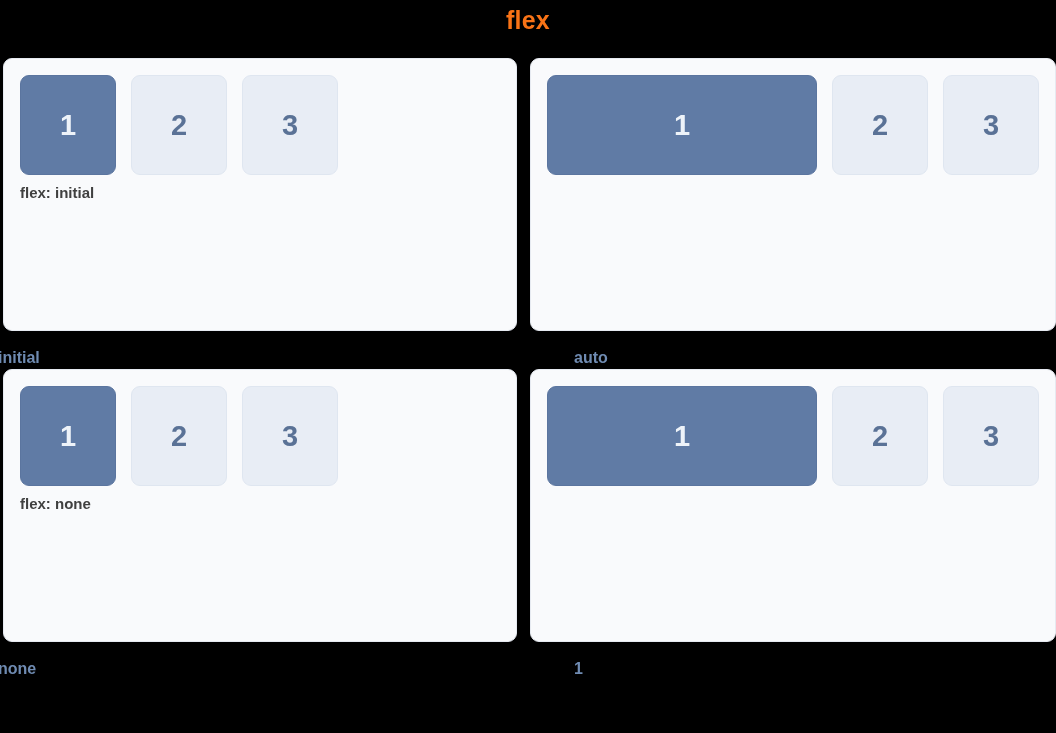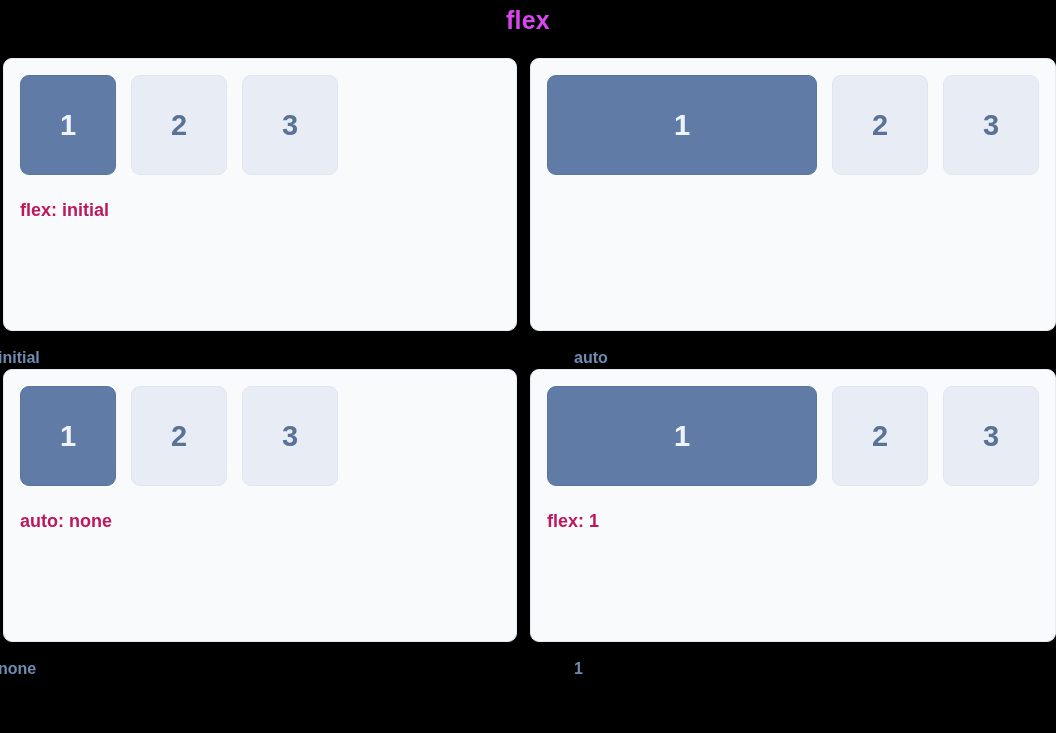--- a/index.html
+++ b/index.html
@@ -17,21 +17,21 @@
 
   
   .page-title {
     position: absolute;
     top: 5px;
     left: 0;
     width: 1056px;
     text-align: center;
     font-size: 25px;
     font-weight: bold;
-    color: #d946ef;
+    color: #f97316;
     letter-spacing: 0.2px;
     line-height: 30px;
   }
 
   
   .grid {
     position: absolute;
     top: 58px;
     left: 0;
     width: 1056px;
@@ -90,24 +90,24 @@
     border: 1px solid #5b759f;
   }
   .box.muted {
     background: #e8edf5;
     color: #5a7296;
     border: 1px solid #dfe6f0;
   }
 
   
   .card-note {
-    margin-top: 27px;
-    font-size: 18px;
+    margin-top: 10px;
+    font-size: 15px;
     font-weight: bold;
-    color: #be185d;
+    color: #404040;
     line-height: 16px;
   }
 
   
   .cell-caption {
     position: absolute;
     bottom: 2px;
     font-size: 16px;
     font-weight: bold;
     color: #6f8bb2;
@@ -165,36 +165,35 @@
         <div class="box accent sz-fixed">
           <span>1</span>
         </div>
         <div class="box muted sz-fixed">
           <span>2</span>
         </div>
         <div class="box muted sz-fixed">
           <span>3</span>
         </div>
       </div>
-      <div class="card-note">auto: none</div>
+      <div class="card-note">flex: none</div>
     </div>
     <div class="cell-caption">none</div>
   </div>
 
   <div class="cell col-right">
     <div class="card">
       <div class="flex-row">
         <div class="box accent sz-grow">
           <span>1</span>
         </div>
         <div class="box muted sz-fixed">
           <span>2</span>
         </div>
         <div class="box muted sz-fixed">
           <span>3</span>
         </div>
       </div>
-      <div class="card-note">flex: 1</div>
     </div>
     <div class="cell-caption">1</div>
   </div>
 
 </div>
 
 </body></html>

